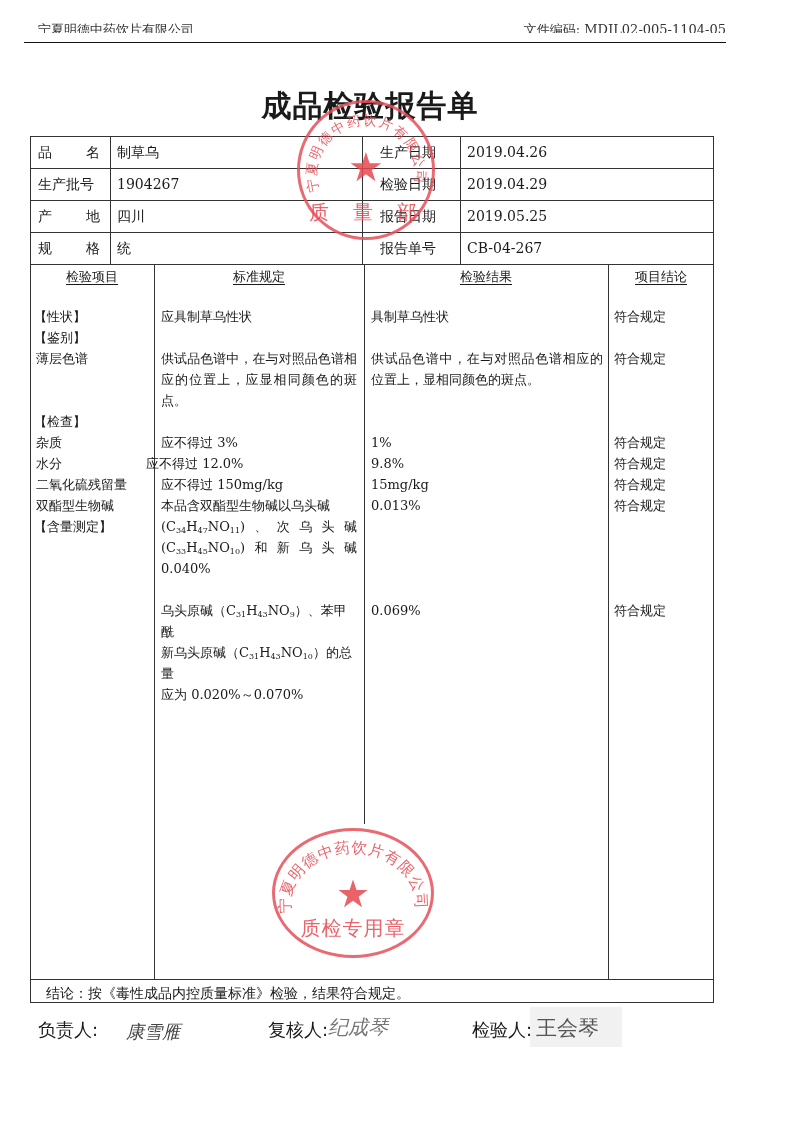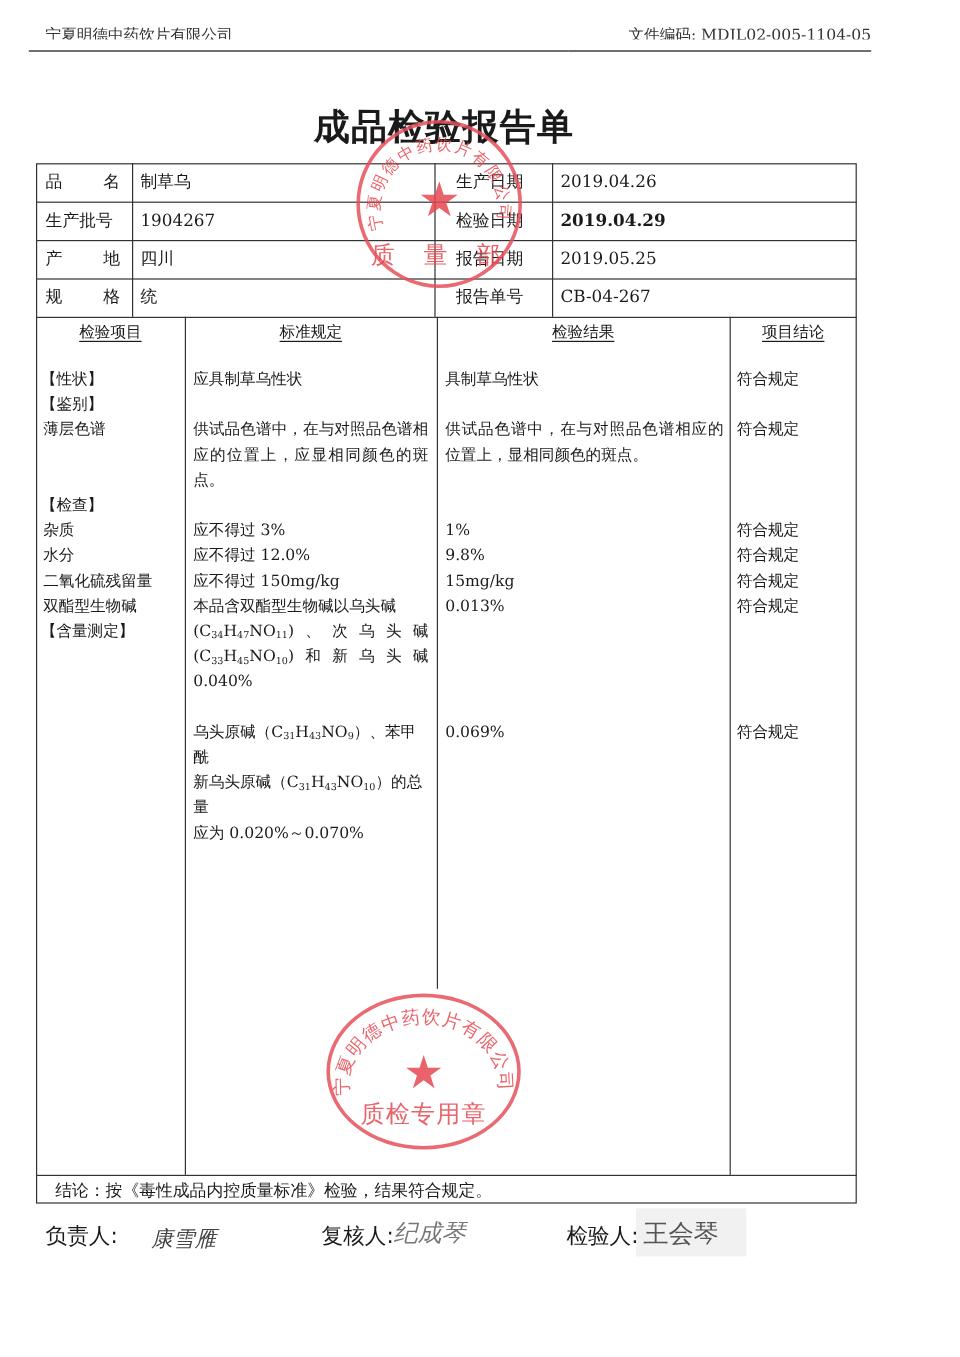--- a/index.html
+++ b/index.html
@@ -64,21 +64,21 @@
   <span>品</span>
   <span>名</span>
 </div>
 <div class="cell" style="left:117px; top:143px;">制草乌</div>
 <div class="cell" style="left:380px; top:143px;">生产日期</div>
 <div class="cell" style="left:467px; top:143px;">2019.04.26</div>
 
 <div class="cell" style="left:38px; top:175px;">生产批号</div>
 <div class="cell" style="left:117px; top:175px;">1904267</div>
 <div class="cell" style="left:380px; top:175px;">检验日期</div>
-<div class="cell" style="left:467px; top:175px;font-weight:bold;">2019.04.29</div>
+<div class="cell" style="left:467px; top:175px;">2019.04.29</div>
 
 <div class="cell lbl-spread" style="left:38px; top:207px;">
   <span>产</span>
   <span>地</span>
 </div>
 <div class="cell" style="left:117px; top:207px;">四川</div>
 <div class="cell" style="left:380px; top:207px;">报告日期</div>
 <div class="cell" style="left:467px; top:207px;">2019.05.25</div>
 
 <div class="cell lbl-spread" style="left:38px; top:239px;">
@@ -100,21 +100,21 @@
 <div class="txt" style="left:34px; top:411px;">【检查】</div>
 <div class="txt" style="left:36px; top:432px;">杂质</div>
 <div class="txt" style="left:36px; top:453px;">水分</div>
 <div class="txt" style="left:36px; top:474px;">二氧化硫残留量</div>
 <div class="txt" style="left:36px; top:495px;">双酯型生物碱</div>
 <div class="txt" style="left:34px; top:516px;">【含量测定】</div>
 
 <div class="txt" style="left:161px; top:306px;">应具制草乌性状</div>
 <div class="txt wrap" style="left:161px; top:348px; width:196px;">供试品色谱中，在与对照品色谱相应的位置上，应显相同颜色的斑点。</div>
 <div class="txt" style="left:161px; top:432px;">应不得过 3%</div>
-<div class="txt" style="left:161px; top:453px;">应不得过 12.0%</div>
+<div class="txt" style="left:146px; top:453px;">应不得过 12.0%</div>
 <div class="txt" style="left:161px; top:474px;">应不得过 150mg/kg</div>
 
 <div class="txt" style="left:161px; top:495px; width:196px;">
   <div>本品含双酯型生物碱以乌头碱</div>
   <div style="display:flex; justify-content:space-between;">
     <span>(C<sub>34</sub>H<sub>47</sub>NO<sub>11</sub>)</span>
       <span>、</span>
       <span>次</span>
       <span>乌</span>
       <span>头</span>

